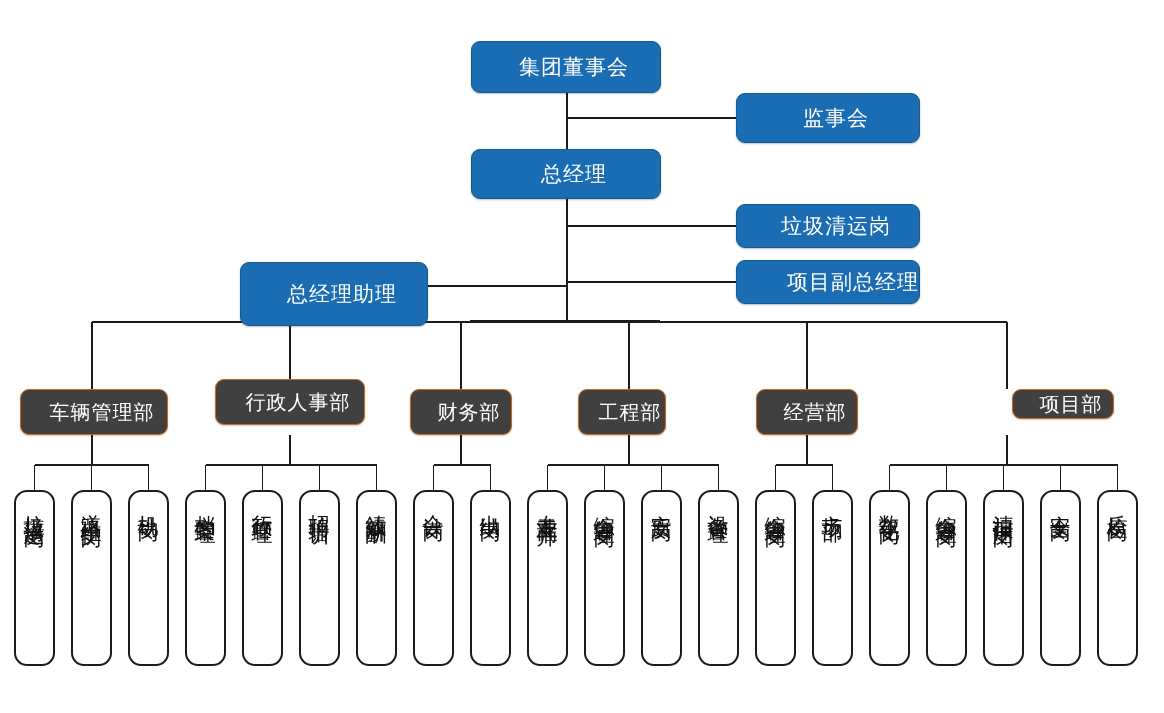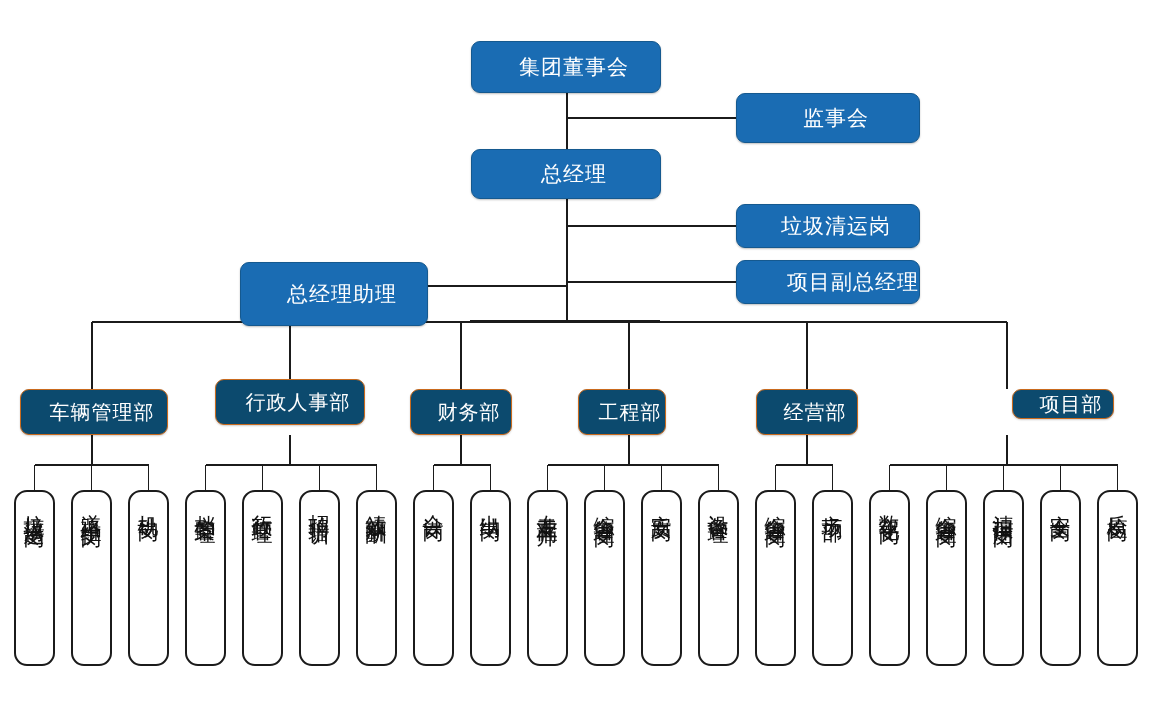--- a/index.html
+++ b/index.html
@@ -41,21 +41,21 @@
     background: #1a6cb3;
     border: 1px solid #15598f;
     border-radius: 9px;
     color: #ffffff;
     font-size: 21px;
     letter-spacing: 1px;
     box-shadow: 0 1px 2px rgba(0,0,0,0.25);
   }
   
   .box-dept {
-    background: #0c4a6e;
+    background: #404040;
     border: 1px solid #c96a1d;
     border-radius: 9px;
     color: #ffffff;
     font-size: 20px;
     letter-spacing: 1px;
     box-shadow: 0 1px 2px rgba(0,0,0,0.20);
   }
   
   .box-post {
     background: #ffffff;

